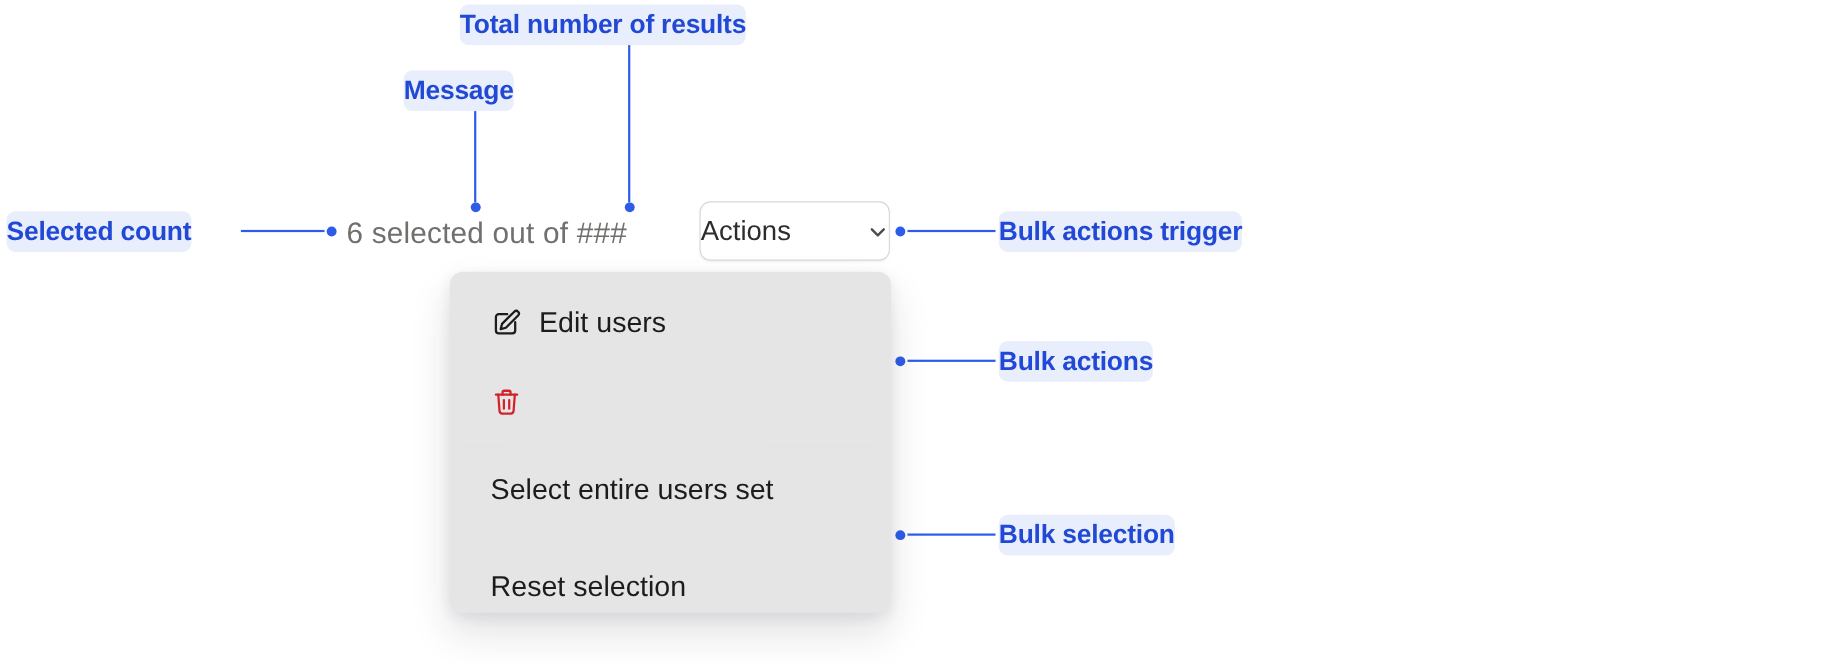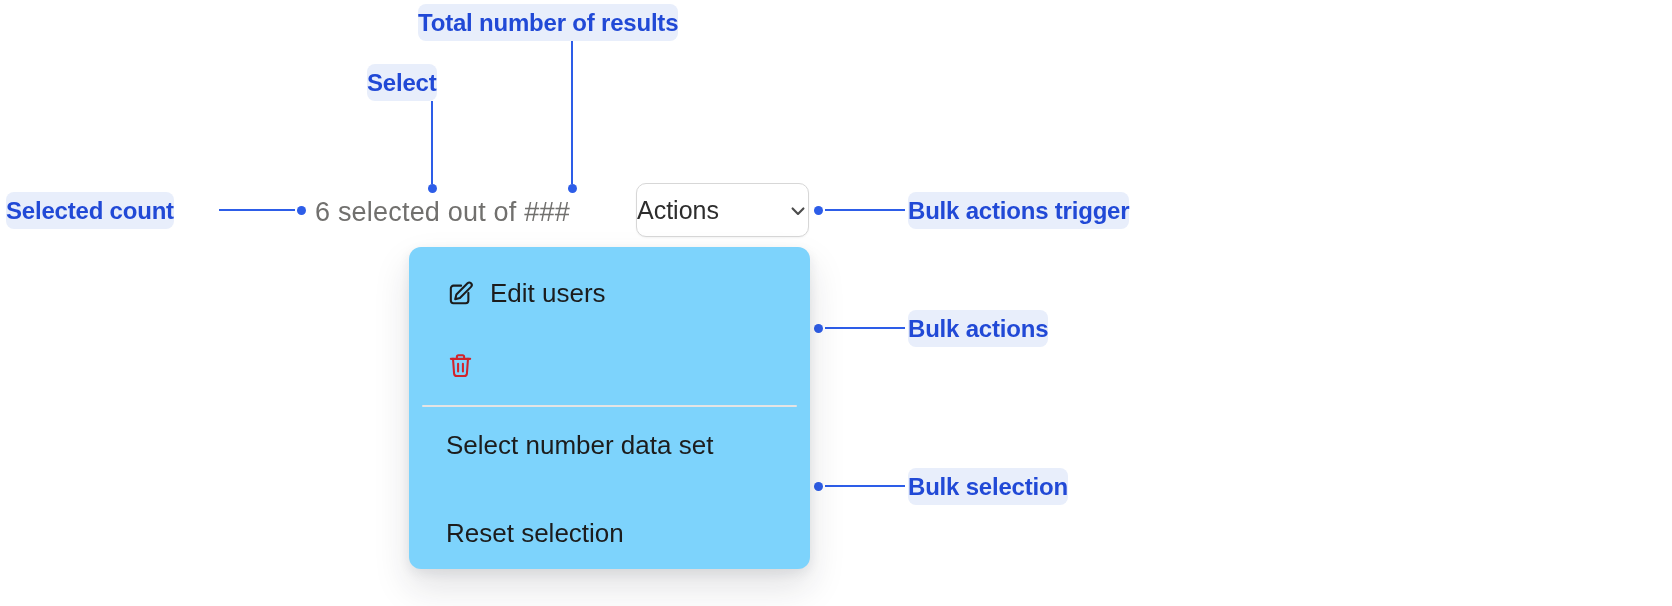--- a/index.html
+++ b/index.html
@@ -65,22 +65,22 @@
     cursor: pointer;
     box-shadow: 0 1px 2px rgba(0,0,0,0.05);
   }
   .chevron { width: 20px; height: 20px; color: #4c4c4c; margin-top: 2px; }
 
   
   .menu {
     position: absolute;
     left: 409px; top: 247px;
     width: 401px;
-    padding: 14px 0 20px;
-    background: #7dd3fc;
+    padding: 14px 0 8px;
+    background: #e5e5e5;
     border-radius: 12px;
     box-shadow: 0 18px 36px rgba(28,33,48,0.13), 0 4px 12px rgba(28,33,48,0.08);
   }
   .menu-item {
     display: flex; align-items: center;
     height: 64px;
     padding: 0 24px 0 37px;
     margin-bottom: 8px;
     gap: 15px;
     font-size: 26px; font-weight: 500;
@@ -98,21 +98,21 @@
     border-radius: 1px;
   }
 </style>
 </head>
 <body>
 
 <div class="canvas">
 
   <div class="pill" style="left:418px; top:4px;">Total number of results</div>
 
-  <div class="pill" style="left:367px; top:64px;">Select</div>
+  <div class="pill" style="left:367px; top:64px;">Message</div>
 
   <div class="pill" style="left:6px; top:192px;">Selected count</div>
 
   <div class="pill" style="left:908px; top:192px;">Bulk actions trigger</div>
 
   <div class="pill" style="left:908px; top:310px;">Bulk actions</div>
 
   <div class="pill" style="left:908px; top:468px;">Bulk selection</div>
 
   <div class="line v" style="left:571px; top:41px; height:143px;"></div>
@@ -157,21 +157,21 @@
         <path d="M4 6.5h16"></path>
         <path d="M9 6.5V4.8a1.3 1.3 0 0 1 1.3-1.3h3.4A1.3 1.3 0 0 1 15 4.8v1.7"></path>
         <path d="M5.8 6.5l.9 12.2a2.2 2.2 0 0 0 2.2 2h6.2a2.2 2.2 0 0 0 2.2-2l.9-12.2"></path>
         <path d="M10 10.5v6.5M14 10.5v6.5"></path>
       </svg>
     </div>
 
     <div class="menu-divider"></div>
 
     <div class="menu-item">
-      <span>Select number data set</span>
+      <span>Select entire users set</span>
     </div>
 
     <div class="menu-item">
       <span>Reset selection</span>
     </div>
 
   </div>
 
 </div>
 

